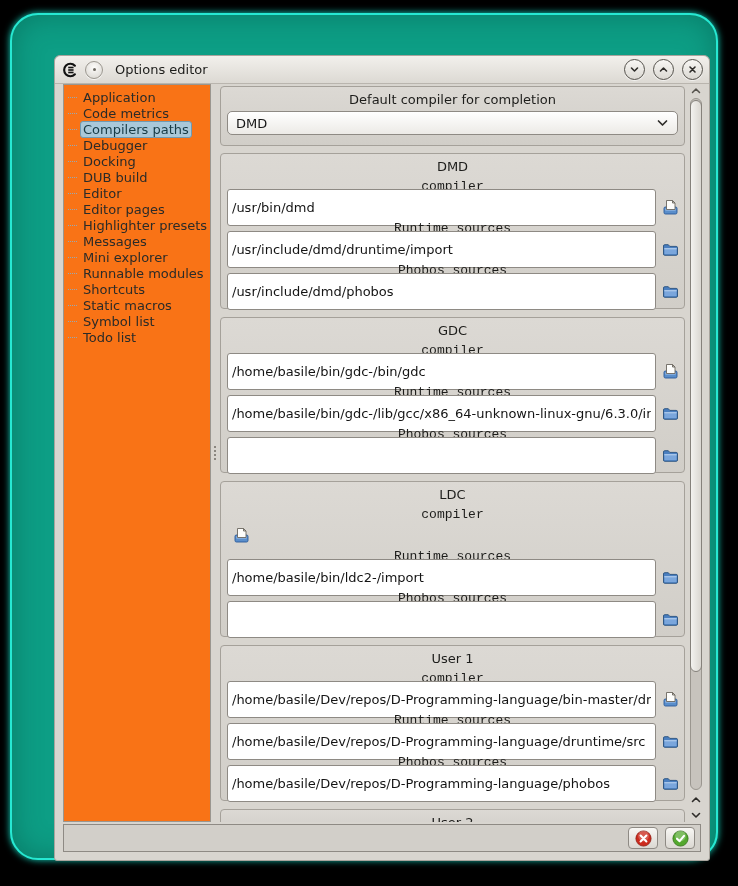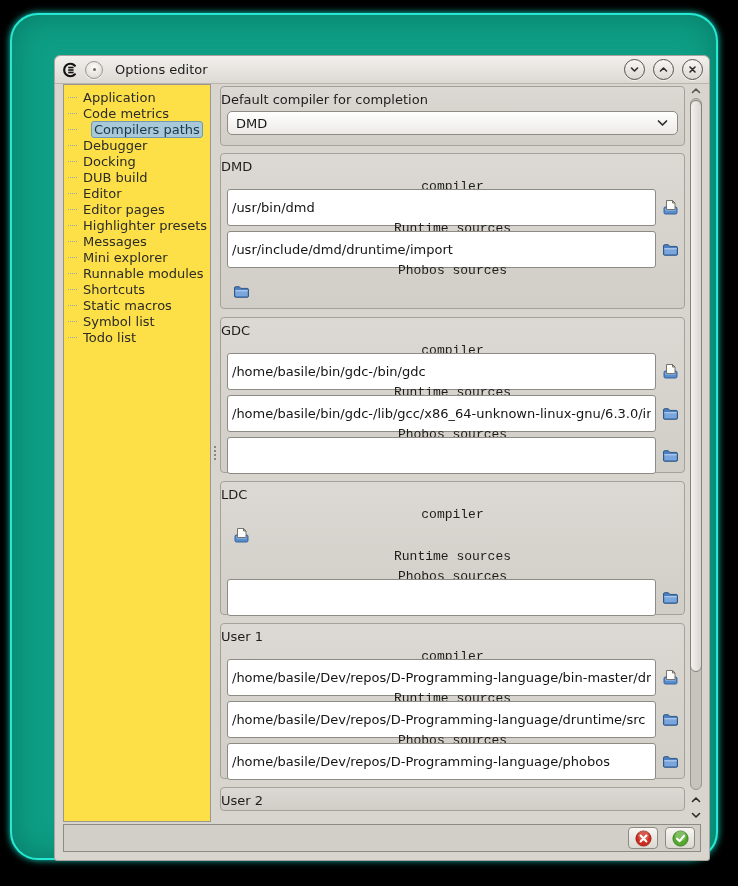--- a/index.html
+++ b/index.html
@@ -40,44 +40,44 @@
     background:linear-gradient(#f8f7f4,#dbd8d2);
     border:1px solid #55524c; box-shadow:0 1px 1px rgba(255,255,255,.7);
     display:flex; align-items:center; justify-content:center;
   }
   .winbtn svg { display:block; }
 
   
   .content { position:absolute; top:28px; left:8px; right:6px; bottom:38px; display:flex; }
 
   .tree-panel {
-    width:148px; background:#fde047; border:1px solid #9a968f;
+    width:148px; background:#f97316; border:1px solid #9a968f;
     padding:4px 2px; overflow:hidden; font-size:13px;
   }
   .tree-item {
     display:flex; align-items:center; height:16px; color:#2b2b28;
     white-space:nowrap; cursor:default;
   }
   .tree-twig { width:9px; border-bottom:1px dotted #96a8b4; margin:0 3px 0 2px; height:1px; flex:none; }
   .tree-label { padding:0 3px; border-radius:3px; line-height:15px; }
   .tree-item.selected .tree-label {
-    background:#a9c8d9; border:1px solid #6f9ab2; color:#173b46; padding:0 2px;margin-left:11px;
+    background:#a9c8d9; border:1px solid #6f9ab2; color:#173b46; padding:0 2px;
   }
 
   .splitter { width:8px; position:relative; }
   .splitter-handle { position:absolute; left:3px; top:50%; margin-top:-7px; width:2px; height:14px;
     background:repeating-linear-gradient(#8a867f 0 2px, transparent 2px 4px); }
 
   .main-panel { flex:1; overflow:hidden; position:relative; padding:2px 1px 0 1px; background:transparent; }
 
   .group {
     background:linear-gradient(#dcd9d4,#d1cec8);
     border:1px solid #a5a19a; border-radius:4px; margin-bottom:8px;
   }
-  .group-title { font-size:13px; color:#1d1d1b; padding-top:5px; height:22px; }
+  .group-title { text-align:center; font-size:13px; color:#1d1d1b; padding-top:5px; height:22px; }
   .top-group { height:60px; margin-bottom:7px; }
   .combo {
     margin:2px 6px 0 6px; height:24px; border:1px solid #8e8a84; border-radius:5px;
     background:linear-gradient(#ffffff,#eceae6);
     display:flex; align-items:center; padding:0 8px; font-size:13px; color:#141414;
   }
   .combo-value { flex:1; }
 
   .section-fields { padding:0 0 6px 0; }
   .field-label { display:block; text-align:center; font-size:13px; color:#1d1d1b; height:20px; line-height:21px;font-family:Liberation Mono, monospace; }
@@ -288,20 +288,21 @@
           <path d="M2.4 6 L14.6 6 L14.6 12.2 L2.4 12.2 Z" fill="#7aa6dc"></path>
           <path d="M2.4 6 L14.6 6 L14.6 7.4 L2.4 7.4 Z" fill="#a7c5e9"></path>
         </svg>
       </span>
     </div>
   </div>
 
   <div class="field">
     <span class="field-label">Phobos sources</span>
     <div class="field-input-row">
+      <input class="path-input" type="text" value="/usr/include/dmd/phobos" style="">
       <span class="browse-icon icon-folder">
 
         <svg class="folder-svg" width="17" height="15" viewBox="0 0 17 15">
           <path d="M1.5 4 Q1.5 2.7 2.8 2.7 L6.3 2.7 L7.8 4.4 L14.2 4.4 Q15.5 4.4 15.5 5.7 L15.5 12 Q15.5 13.3 14.2 13.3 L2.8 13.3 Q1.5 13.3 1.5 12 Z" fill="#4a7fc0" stroke="#27507e" stroke-width="0.9"></path>
           <path d="M2.4 6 L14.6 6 L14.6 12.2 L2.4 12.2 Z" fill="#7aa6dc"></path>
           <path d="M2.4 6 L14.6 6 L14.6 7.4 L2.4 7.4 Z" fill="#a7c5e9"></path>
         </svg>
       </span>
     </div>
   </div>
@@ -372,20 +373,31 @@
           <path d="M4.5 1.5 L10.5 1.5 L13 4 L13 10.5 L4.5 10.5 Z" fill="#fdfdfb" stroke="#6b675f" stroke-width="0.9"></path>
           <path d="M10.5 1.5 L10.5 4 L13 4 Z" fill="#d5d2cb" stroke="#6b675f" stroke-width="0.9"></path>
         </svg>
 
       </span>
     </div>
   </div>
 
   <div class="field">
     <span class="field-label">Runtime sources</span>
+    <div class="field-input-row">
+      <input class="path-input" type="text" value="/home/basile/bin/ldc2-/import" style="">
+      <span class="browse-icon icon-folder">
+
+        <svg class="folder-svg" width="17" height="15" viewBox="0 0 17 15">
+          <path d="M1.5 4 Q1.5 2.7 2.8 2.7 L6.3 2.7 L7.8 4.4 L14.2 4.4 Q15.5 4.4 15.5 5.7 L15.5 12 Q15.5 13.3 14.2 13.3 L2.8 13.3 Q1.5 13.3 1.5 12 Z" fill="#4a7fc0" stroke="#27507e" stroke-width="0.9"></path>
+          <path d="M2.4 6 L14.6 6 L14.6 12.2 L2.4 12.2 Z" fill="#7aa6dc"></path>
+          <path d="M2.4 6 L14.6 6 L14.6 7.4 L2.4 7.4 Z" fill="#a7c5e9"></path>
+        </svg>
+      </span>
+    </div>
   </div>
 
   <div class="field">
     <span class="field-label">Phobos sources</span>
     <div class="field-input-row">
       <input class="path-input" type="text" value="" style="">
       <span class="browse-icon icon-folder">
 
         <svg class="folder-svg" width="17" height="15" viewBox="0 0 17 15">
           <path d="M1.5 4 Q1.5 2.7 2.8 2.7 L6.3 2.7 L7.8 4.4 L14.2 4.4 Q15.5 4.4 15.5 5.7 L15.5 12 Q15.5 13.3 14.2 13.3 L2.8 13.3 Q1.5 13.3 1.5 12 Z" fill="#4a7fc0" stroke="#27507e" stroke-width="0.9"></path>

